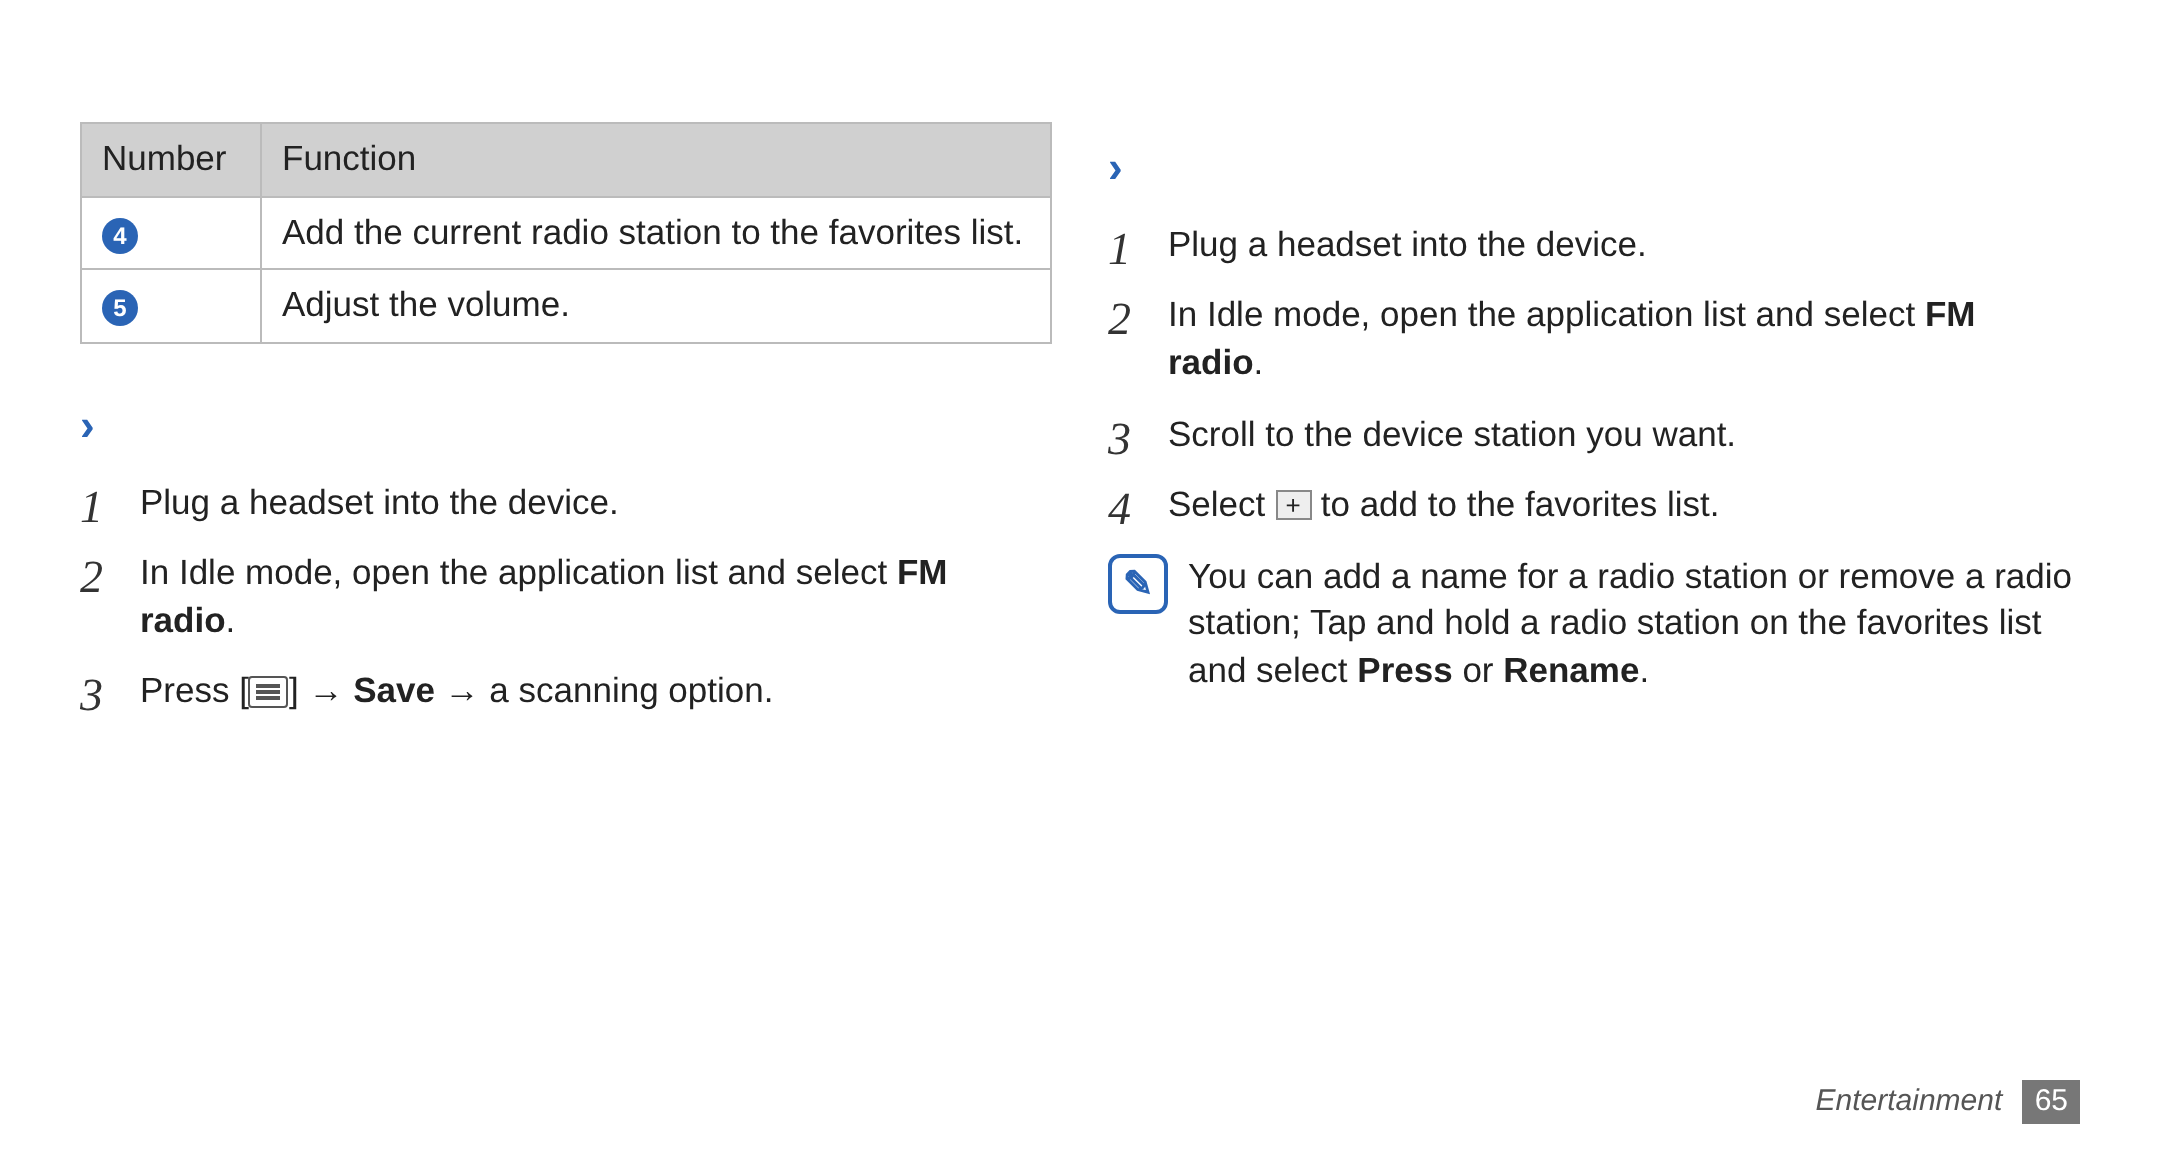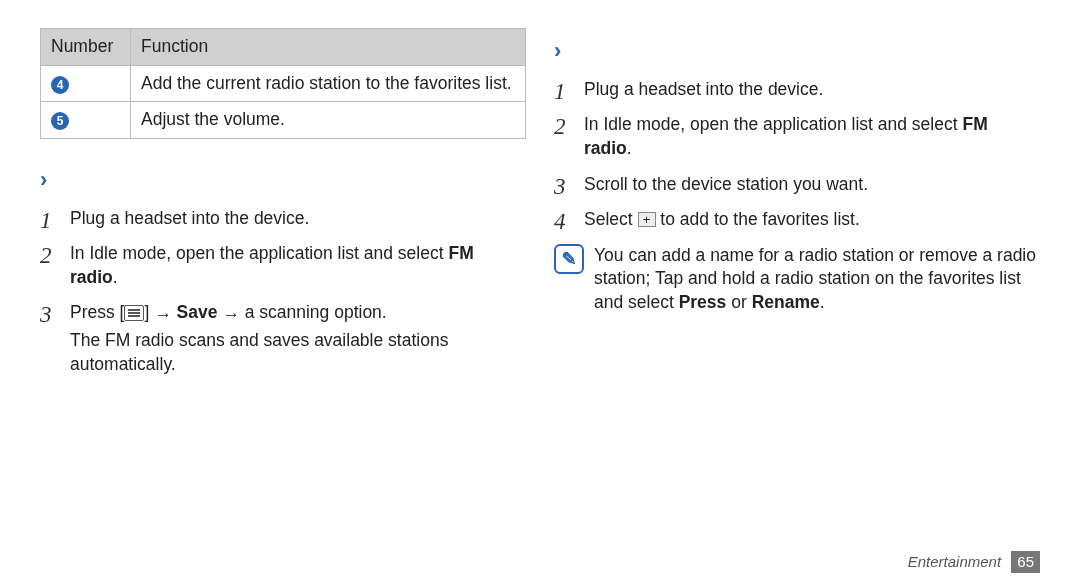--- a/index.html
+++ b/index.html
@@ -10,20 +10,21 @@
     color: #222;
     background: #fff;
     position: relative;
     font-size: 17.5px;
     line-height: 1.35;
   }
   .page {
     display: flex;
     padding: 28px 40px 0 40px;
     gap: 28px;
+    margin-top: 33px;
   }
   .col {
     flex: 1;
     min-width: 0;
   }
   table.fn {
     border-collapse: collapse;
     width: 100%;
     margin-bottom: 26px;
   }
@@ -120,21 +121,21 @@
     border: 2px solid #2a64b5;
     color: #2a64b5;
     font-size: 18px;
     line-height: 26px;
     text-align: center;
     font-weight: bold;
   }
   .footer {
     position: absolute;
     right: 40px;
-    bottom: 13px;
+    bottom: 24px;
     font-size: 15px;
   }
   .footer .chap { font-style: italic; color: #555; margin-right: 6px; }
   .footer .pg {
     display: inline-block;
     background: #777; color: #fff;
     padding: 1px 6px;
     font-style: normal;
   }
 </style>
@@ -163,21 +164,20 @@
     <h2 class="sec">
       <span class="chev">›</span>
     </h2>
     <ol class="steps">
       <li>Plug a headset into the device.</li>
       <li>
         <span>In Idle mode, open the application list and select </span><span class="bold">FM radio</span><span>.</span>
       </li>
       <li>
         <span>Press [</span><span class="menu-icon"><span></span><span></span><span></span></span><span>] → </span><span class="bold">Save</span><span> → a scanning option.</span>
-        <div class="after">The FM radio scans and saves available stations automatically.</div>
       </li>
     </ol>
   </div>
 
   <div class="col">
     <h2 class="sec">
       <span class="chev">›</span>
     </h2>
     <ol class="steps">
       <li>Plug a headset into the device.</li>

